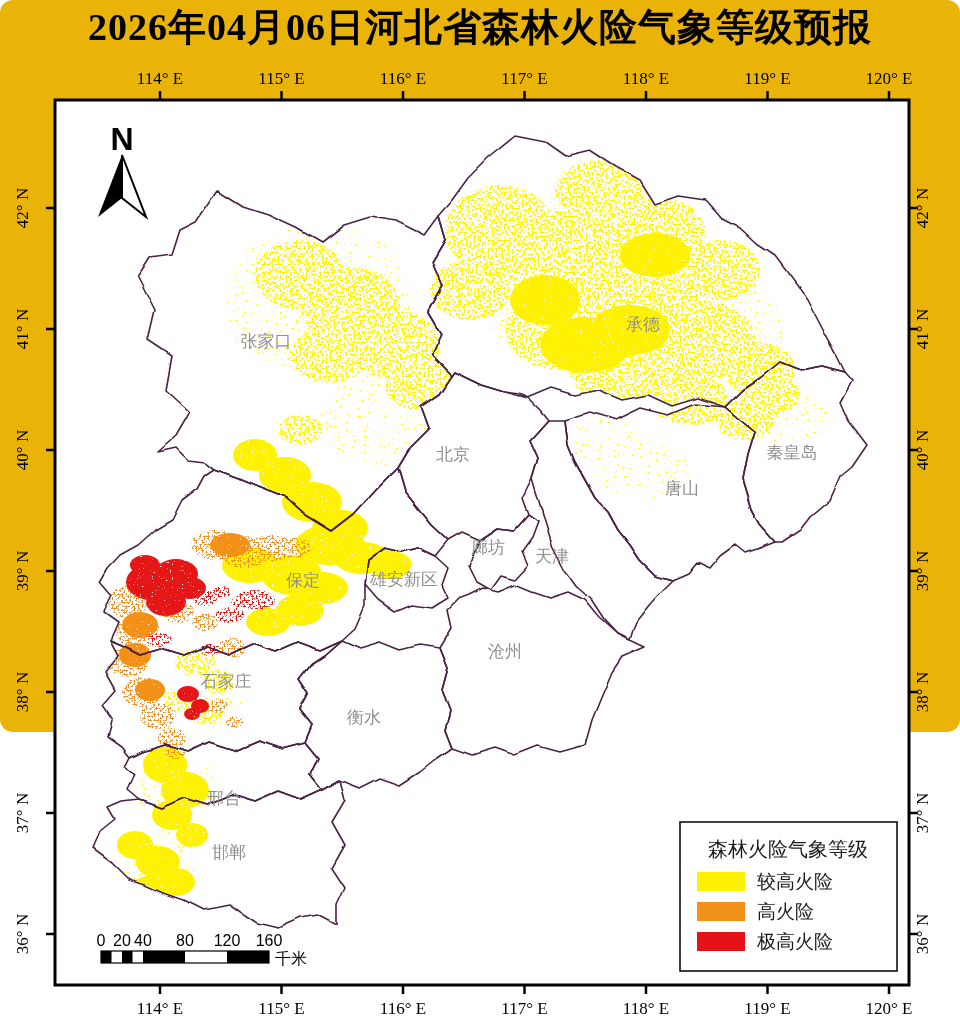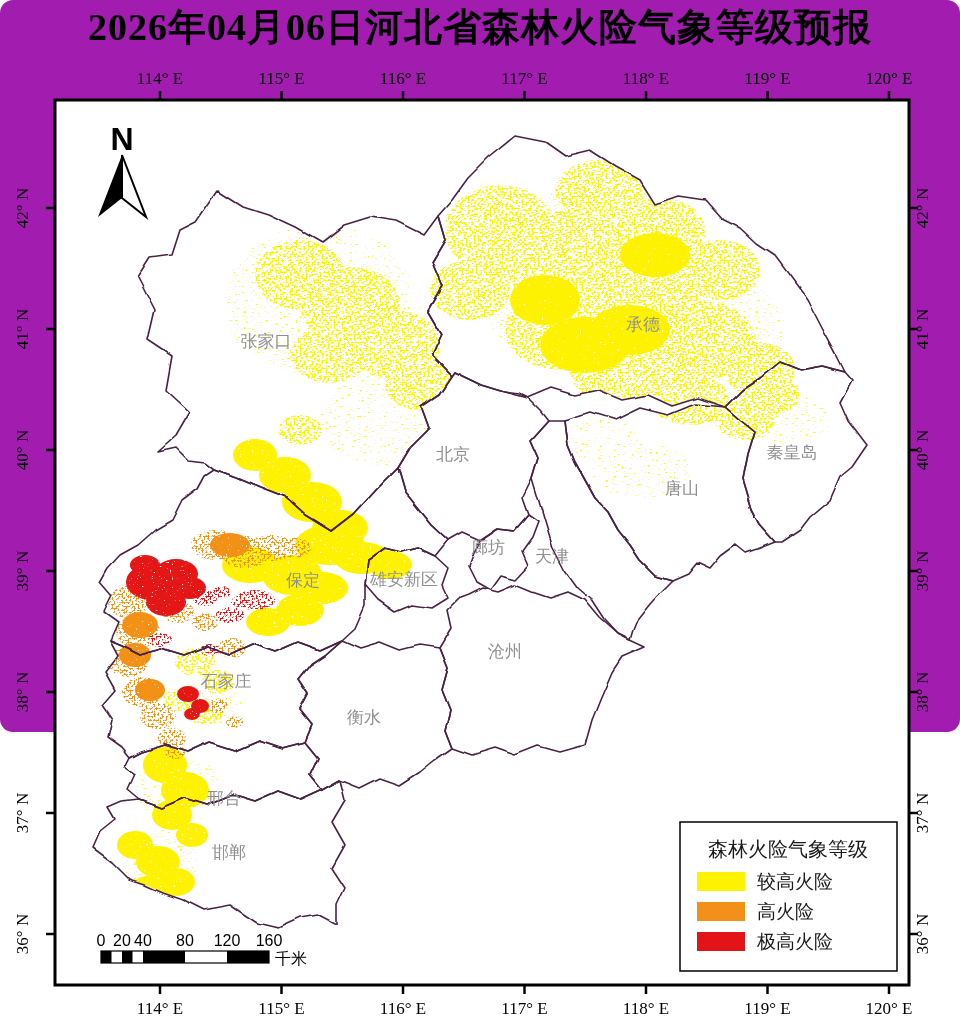--- a/index.html
+++ b/index.html
@@ -1,16 +1,16 @@
 <!DOCTYPE html>
 <html><head>
 <meta charset="utf-8">
 <style>
   html,body{margin:0;padding:0;background:#ffffff;width:960px;height:1028px;overflow:hidden;}
-  .page{position:relative;width:960px;height:732px;background:#a21caf;
+  .page{position:relative;width:960px;height:732px;background:#eab308;
         font-family:"Liberation Serif","DejaVu Serif",serif;border-radius:13px;}
   .map-title{position:absolute;left:0;top:2px;width:960px;text-align:center;
         font-size:38px;font-weight:bold;color:#000;letter-spacing:1px;
         font-family:"Liberation Serif","DejaVu Serif",serif;}
   svg{position:absolute;left:0;top:0;}
   .tick-label{font-family:"Liberation Serif","DejaVu Serif",serif;font-size:17px;fill:#000;}
   .city-label{font-family:"Liberation Serif","DejaVu Serif",serif;font-size:17px;fill:#8F8F8F;}
   .legend-title{font-family:"Liberation Serif","DejaVu Serif",serif;font-size:20px;fill:#1a1a1a;}
   .legend-label{font-family:"Liberation Serif","DejaVu Serif",serif;font-size:19px;fill:#1a1a1a;}
   .scale-num{font-family:"Liberation Sans","DejaVu Sans",sans-serif;font-size:16px;fill:#000;}

